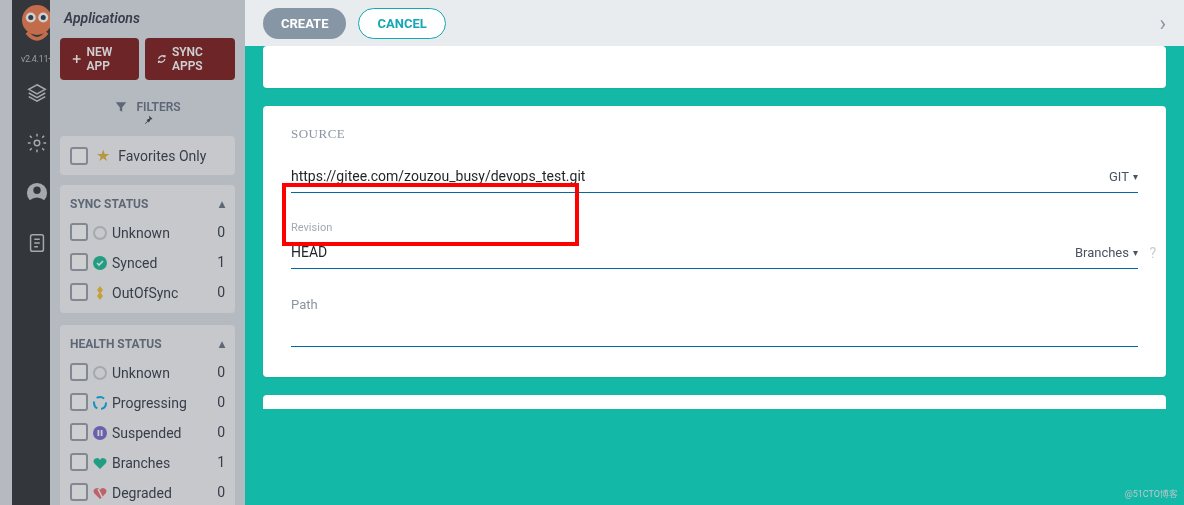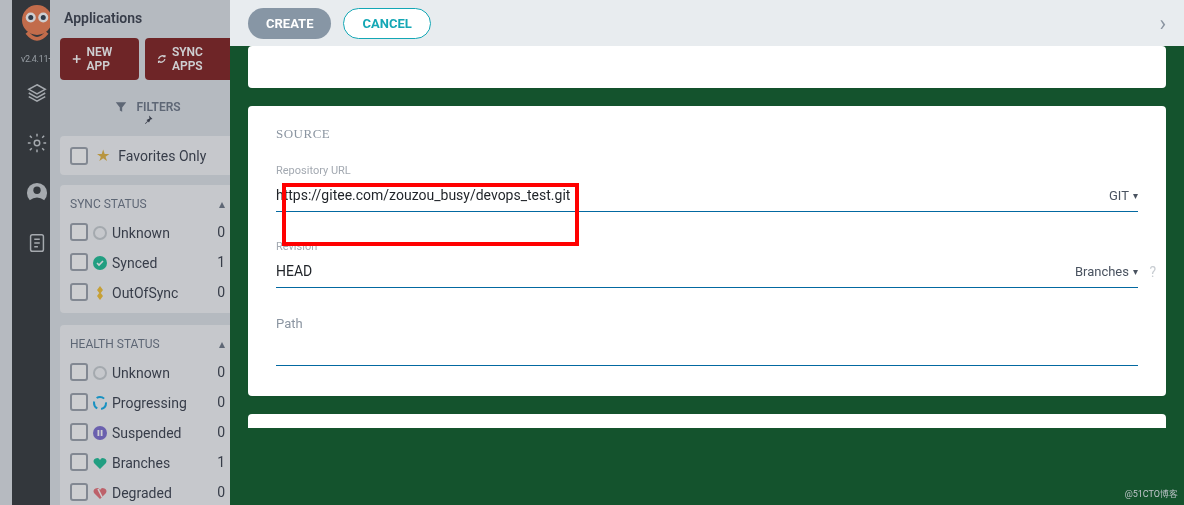--- a/index.html
+++ b/index.html
@@ -13,21 +13,21 @@
   }
   .logo { width: 50px; height: 50px; display:flex; align-items:center; justify-content:center; background:#303539; }
   .version { font-size: 9px; color: #b6bcc2; padding: 4px 2px; letter-spacing:-0.3px; }
   .rail-icon { width: 50px; height: 50px; display:flex; align-items:center; justify-content:center; color:#c9cdd1; }
   .rail-icon svg { width:22px; height:22px; }
 
   .sidebar {
     position: absolute; left: 50px; top: 0; width: 195px; height: 100%;
     background: #dee3e9; padding: 0;
   }
-  .sidebar-title { font-size: 14px; font-weight:600; color:#363c4a; padding: 10px 14px 8px; }
+  .sidebar-title { font-size: 14px; font-weight:600; color:#363c4a; padding: 10px 14px 8px; font-style: italic; }
   .btn-row { display:flex; gap:6px; padding: 4px 10px 10px; }
   .pill {
     background:#7f1d1d; color:#fff; font-size:12px; font-weight:600;
     padding:7px 12px; border-radius:4px; display:flex; align-items:center; gap:5px;
     cursor:pointer;
   }
   .pill svg { width:12px; height:12px; }
 
   .filter-head {
     display:flex; align-items:center; justify-content:space-between;
@@ -43,38 +43,38 @@
     width:18px; height:18px; border:2px solid #9aa1ab; border-radius:3px; background:#fff;
     flex-shrink:0;
   }
   .star { color:#e2b23d; font-size:16px; }
 
   .group {
     margin: 0 10px 12px; background:#f4f6f8; border-radius:4px; padding:6px 0;
   }
   .group-head {
     display:flex; align-items:center; justify-content:space-between;
-    padding:6px 10px; font-size:12px; color:#6a7485; font-weight:400;
+    padding:6px 10px; font-size:12px; color:#6a7485; font-weight:700;
   }
   .row {
     display:flex; align-items:center; justify-content:space-between;
     padding:6px 10px; font-size:14px; color:#363c4a;
   }
   .row .left { display:flex; align-items:flex-end; gap:4px; }
   .row .count { color:#363c4a; }
   .status-ico { width:16px;height:16px; display:inline-flex; align-items:center; justify-content:center; }
 
   .dim-overlay {
     position:absolute; left:0; top:0; width:245px; height:100%;
     background:rgba(60,65,72,0.25); pointer-events:none;
   }
 
   .main {
-    position:absolute; left:230px; top:0; right:0; height:100%;
-    background:#14532d;
+    position:absolute; left:245px; top:0; right:0; height:100%;
+    background:#14b8a6;
   }
   .topbar {
     height:46px; display:flex; align-items:center; gap:12px; padding:0 18px;
     background:#e8ecef;
   }
   .btn-create {
     background:#8796a5; color:#fff; font-size:13px; font-weight:700;
     padding:8px 18px; border-radius:18px; border:none; cursor:pointer;
   }
   .btn-cancel {
@@ -318,21 +318,20 @@
     <button class="btn-cancel">CANCEL</button>
     <div class="close-x">›</div>
   </div>
 
   <div class="panel placeholder"></div>
 
   <div class="panel">
     <div class="section-title">SOURCE</div>
 
     <div class="field">
-      <span class="field-label">Repository URL</span>
       <div class="field-line">
         <input class="field-input" value="https://gitee.com/zouzou_busy/devops_test.git" style="">
         <div class="right-select">
           <span>GIT</span>
           <span class="caret">▾</span>
         </div>
       </div>
     </div>
 
     <div class="field">

